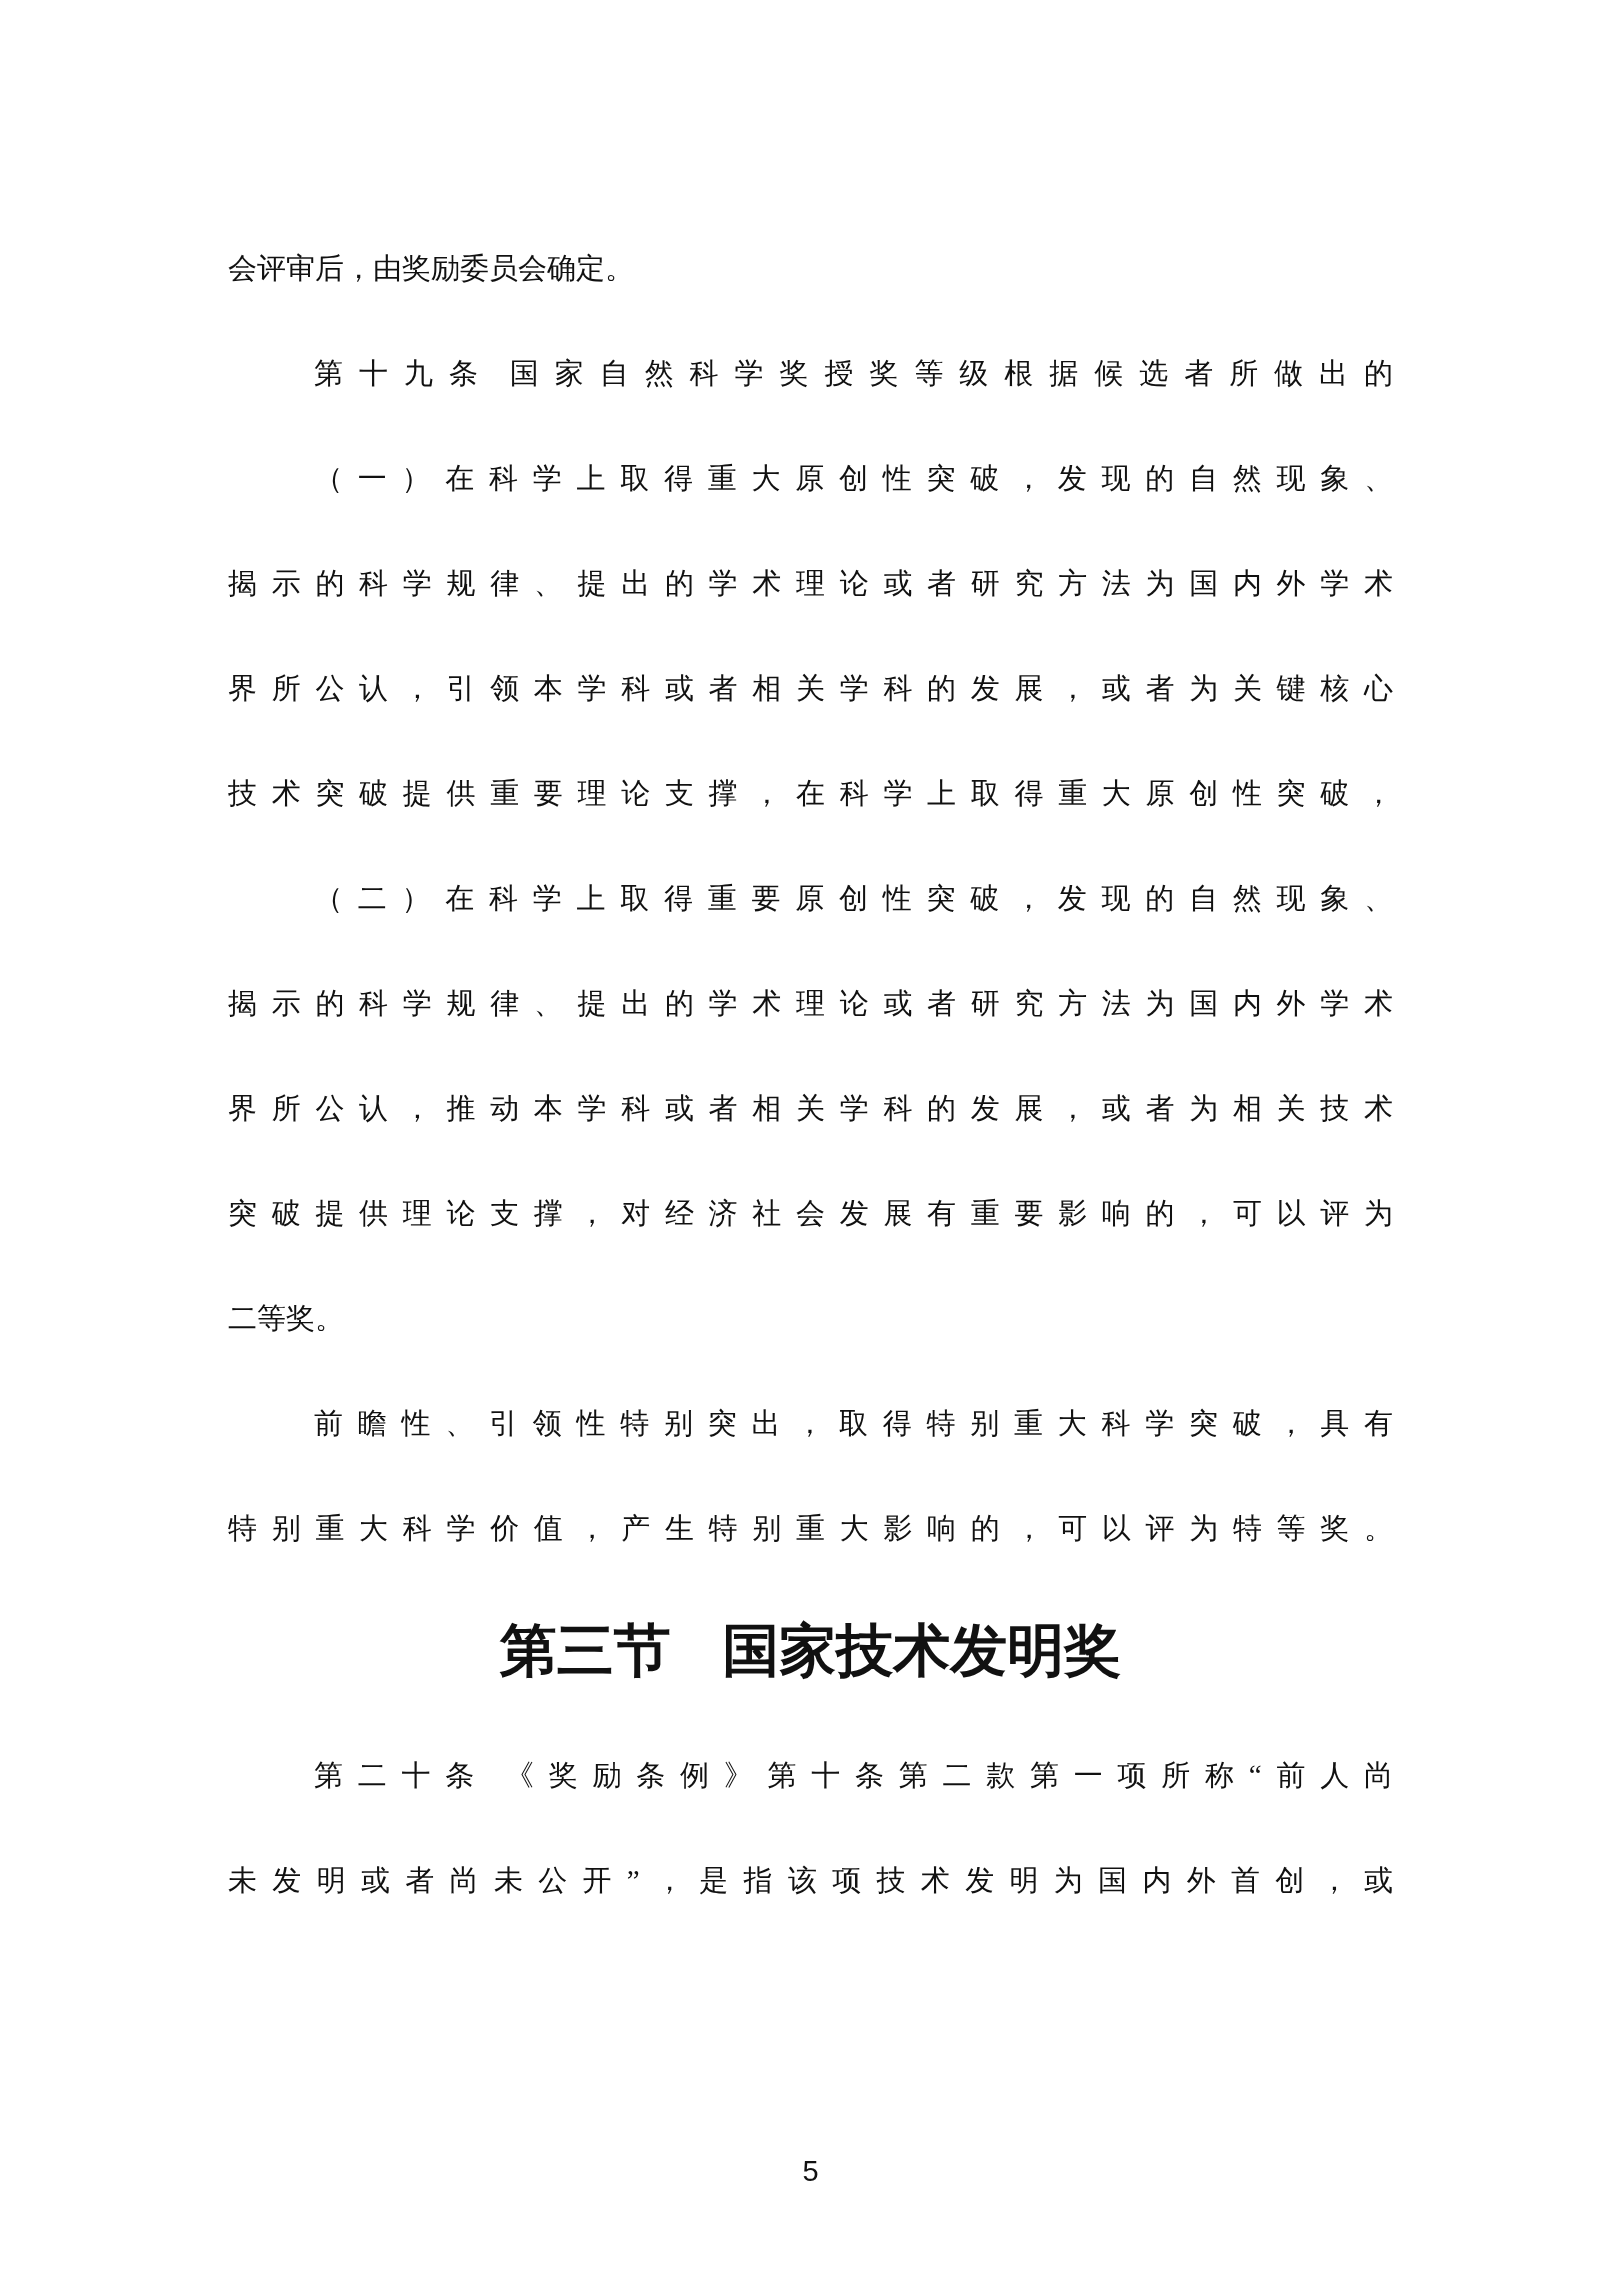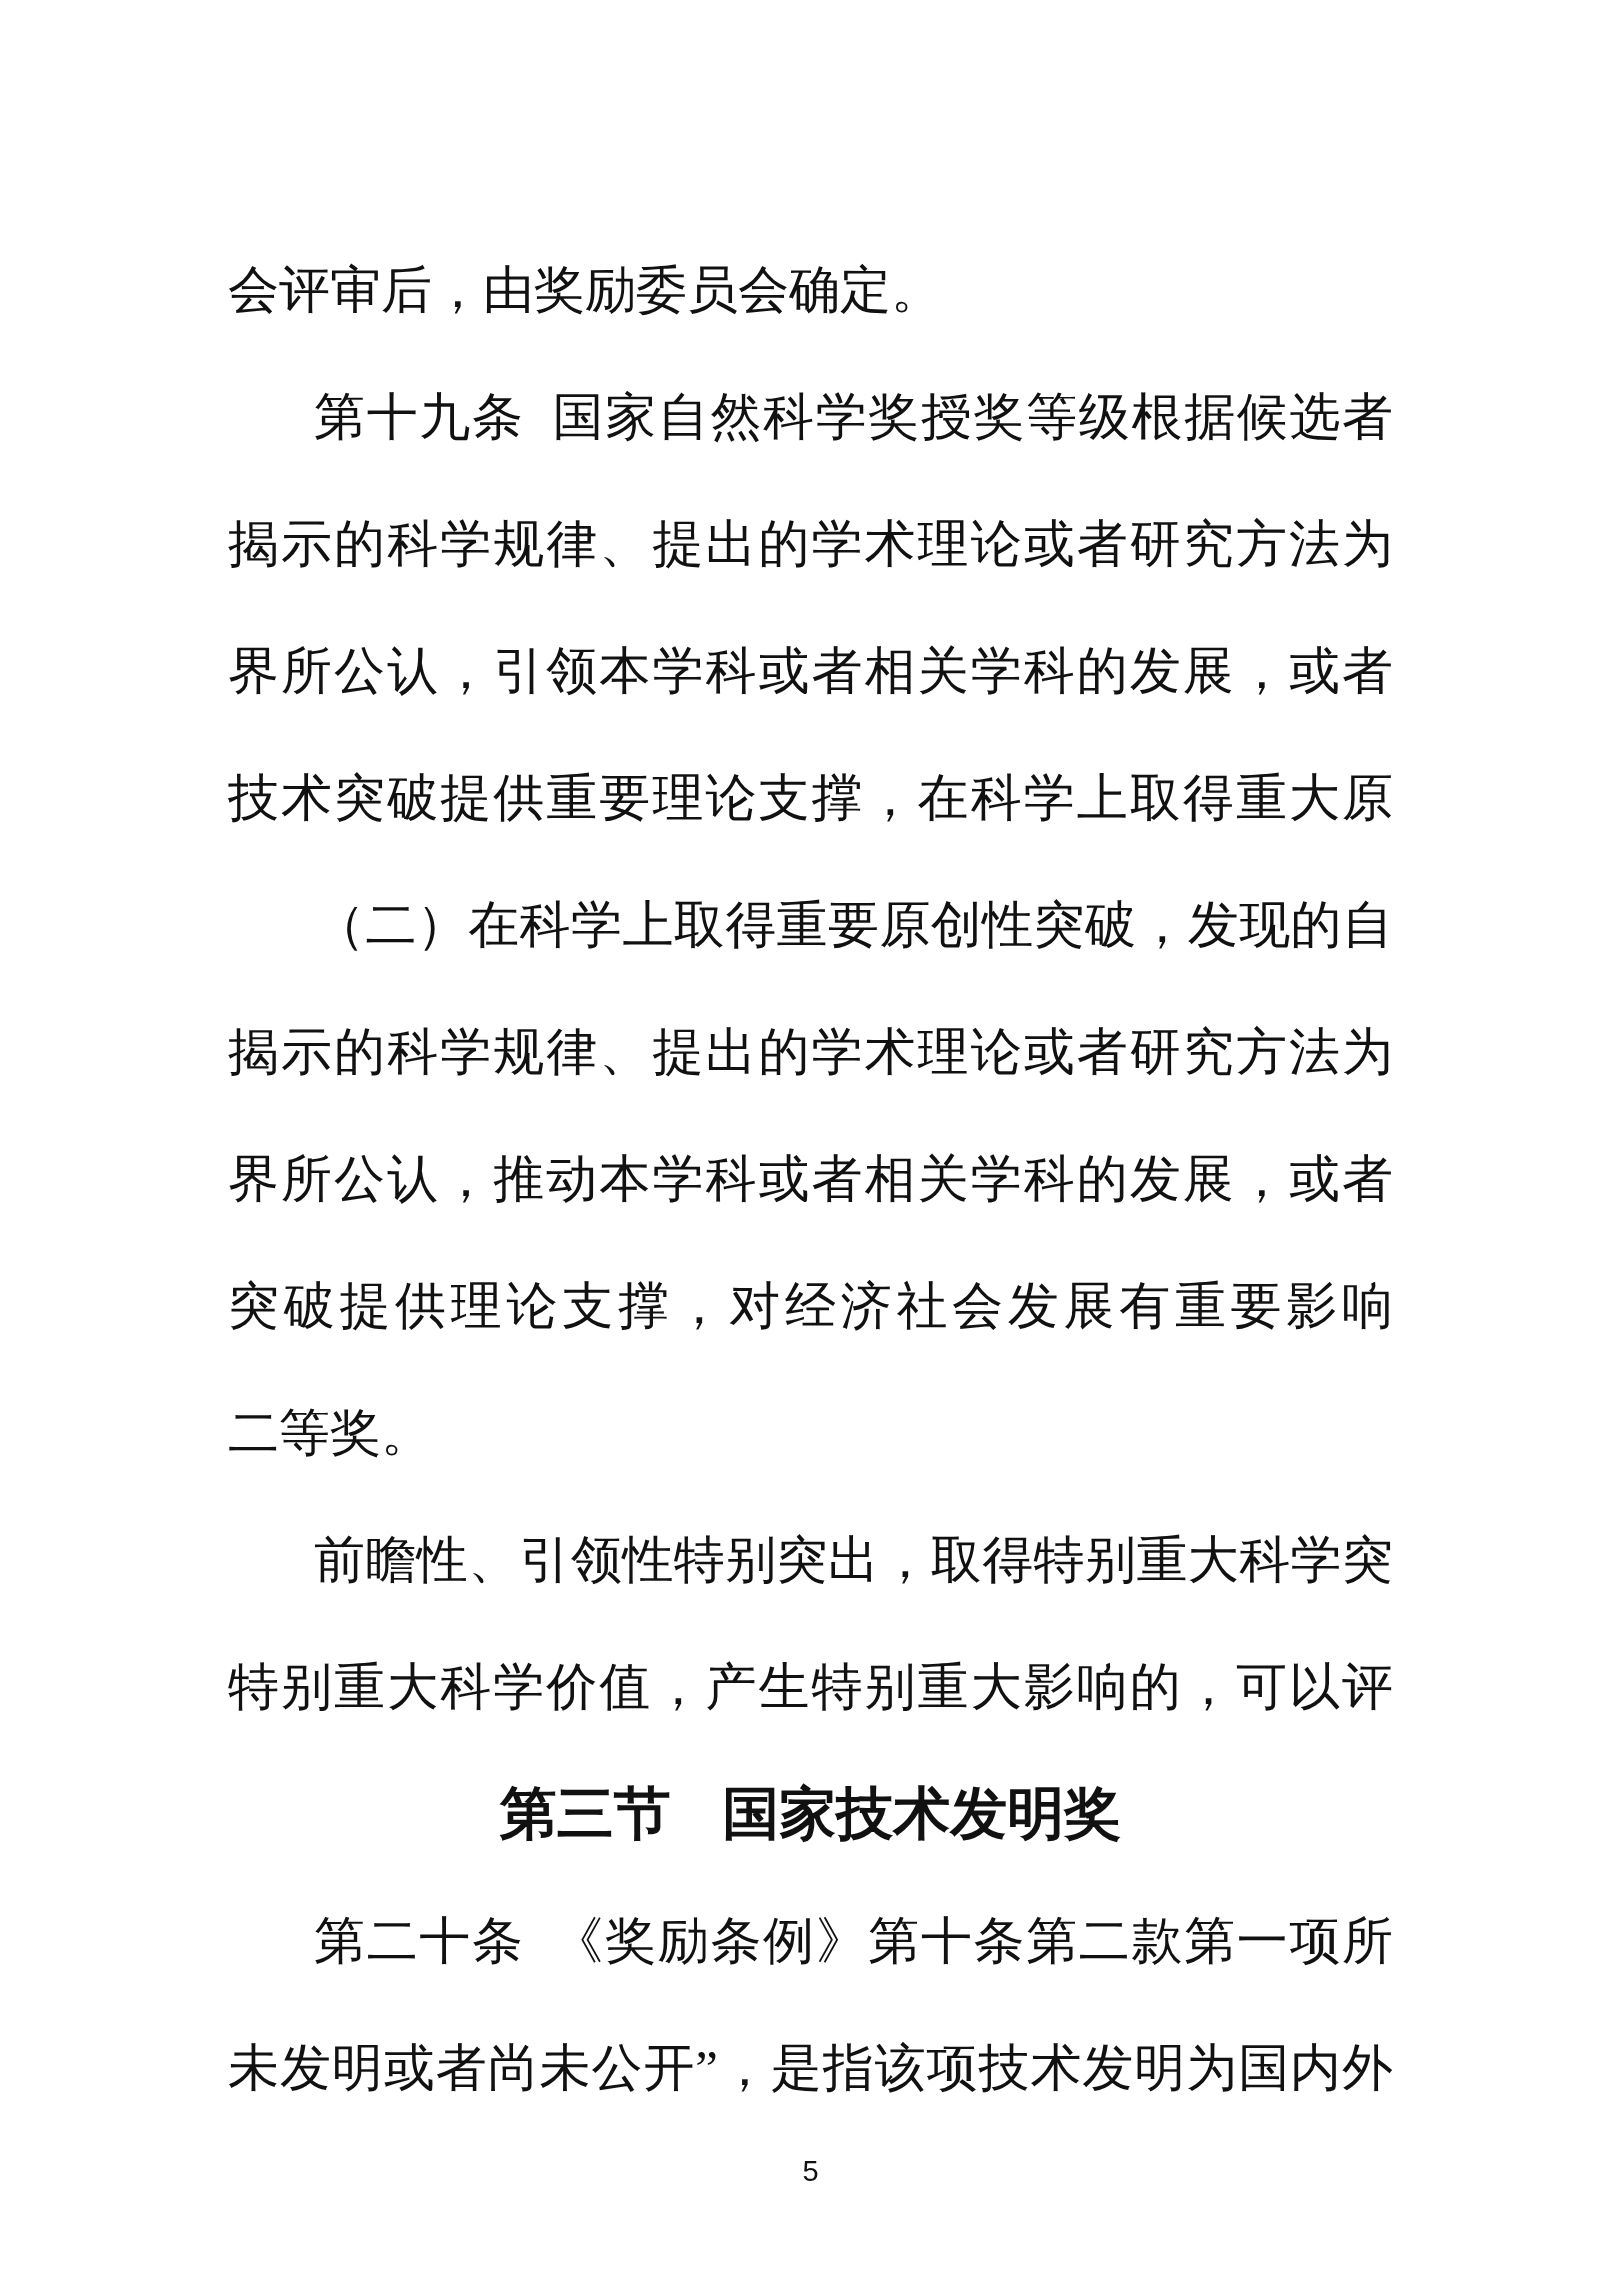--- a/index.html
+++ b/index.html
@@ -14,21 +14,21 @@
   }
   .content {
     position: absolute;
     left: 228px;
     top: 201px;
     width: 1165px;
   }
   .line {
     height: 76px;
     line-height: 76px;
-    font-size: 51px;
+    font-size: 29px;
     white-space: normal;
     overflow: hidden;
     text-align: left;
   }
   .justify {
     text-align: justify;
     text-align-last: justify;
   }
   .indent { text-indent: 86px; }
   .label {
@@ -59,20 +59,21 @@
 <body>
 
 <div class="page">
   <main class="content">
 
     <p class="line">会评审后，由奖励委员会确定。</p>
 
     <p class="line justify indent"><span class="label">第十九条</span><span>国家自然科学奖授奖等级根据候选者所做出的</span></p>
 
 
+    <p class="line justify indent">（一）在科学上取得重大原创性突破，发现的自然现象、</p>
     <p class="line justify">揭示的科学规律、提出的学术理论或者研究方法为国内外学术</p>
     <p class="line justify">界所公认，引领本学科或者相关学科的发展，或者为关键核心</p>
     <p class="line justify">技术突破提供重要理论支撑，在科学上取得重大原创性突破，</p>
 
     <p class="line justify indent">（二）在科学上取得重要原创性突破，发现的自然现象、</p>
     <p class="line justify">揭示的科学规律、提出的学术理论或者研究方法为国内外学术</p>
     <p class="line justify">界所公认，推动本学科或者相关学科的发展，或者为相关技术</p>
     <p class="line justify">突破提供理论支撑，对经济社会发展有重要影响的，可以评为</p>
     <p class="line">二等奖。</p>
 

